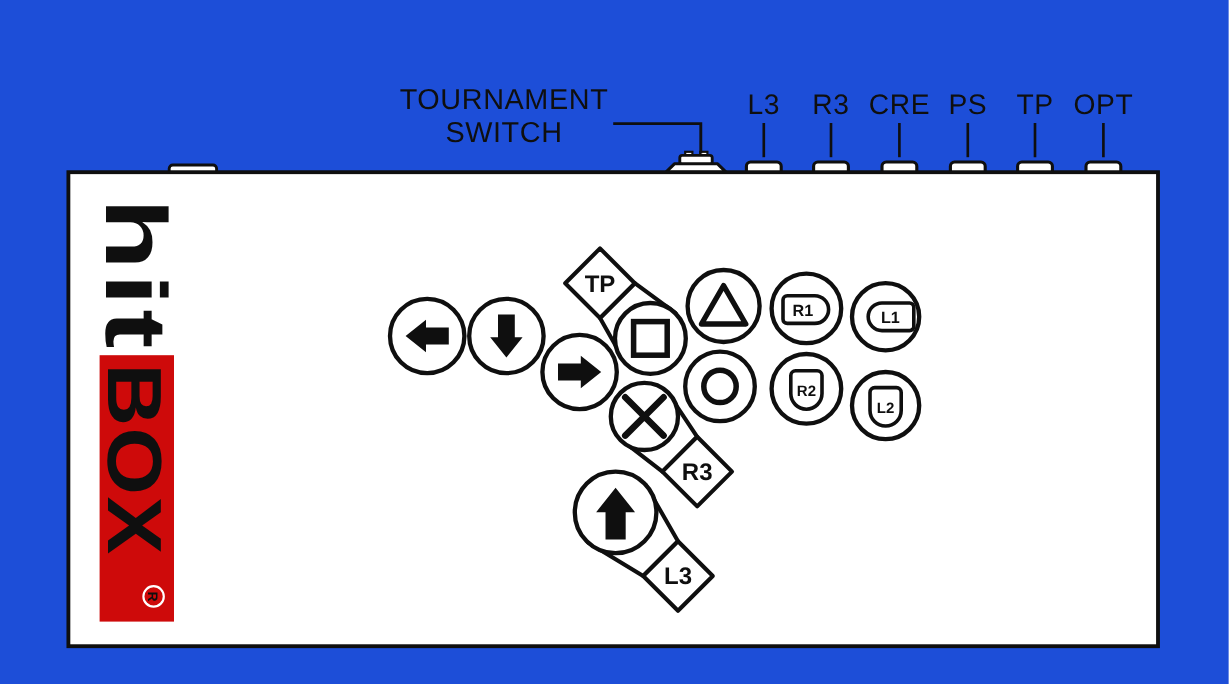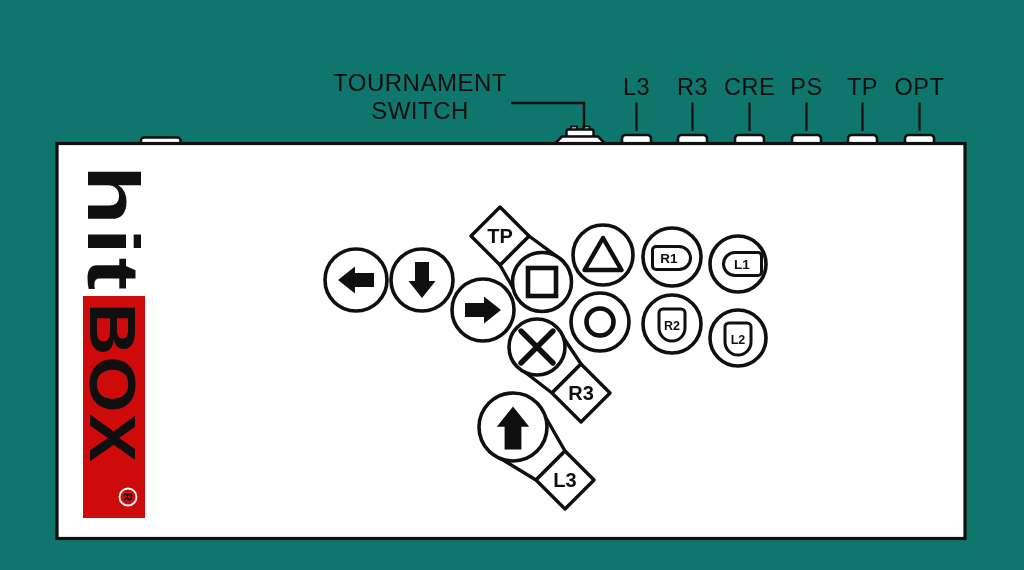--- a/index.html
+++ b/index.html
@@ -1,16 +1,16 @@
 <!DOCTYPE html>
 <html><head>
 <meta charset="utf-8">
 <style>
   html,body{margin:0;padding:0;background:#ffffff;}
-  .stage{position:relative;width:1024px;height:570px;background:#0f766e;overflow:hidden;
+  .stage{position:relative;width:1024px;height:570px;background:#1d4ed8;overflow:hidden;
          font-family:"Liberation Sans", sans-serif;}
   svg{position:absolute;left:0;top:0;}
   text{fill:#0f0f0f;}
   .port-label{font-size:23.5px;letter-spacing:.5px;}
   .callout-label{font-size:24px;letter-spacing:.5px;}
   .diamond-label{font-size:20px;font-weight:700;}
   .bumper-label{font-size:13.5px;font-weight:700;}
   .trigger-label{font-size:12.5px;font-weight:700;}
 </style>
 </head>

